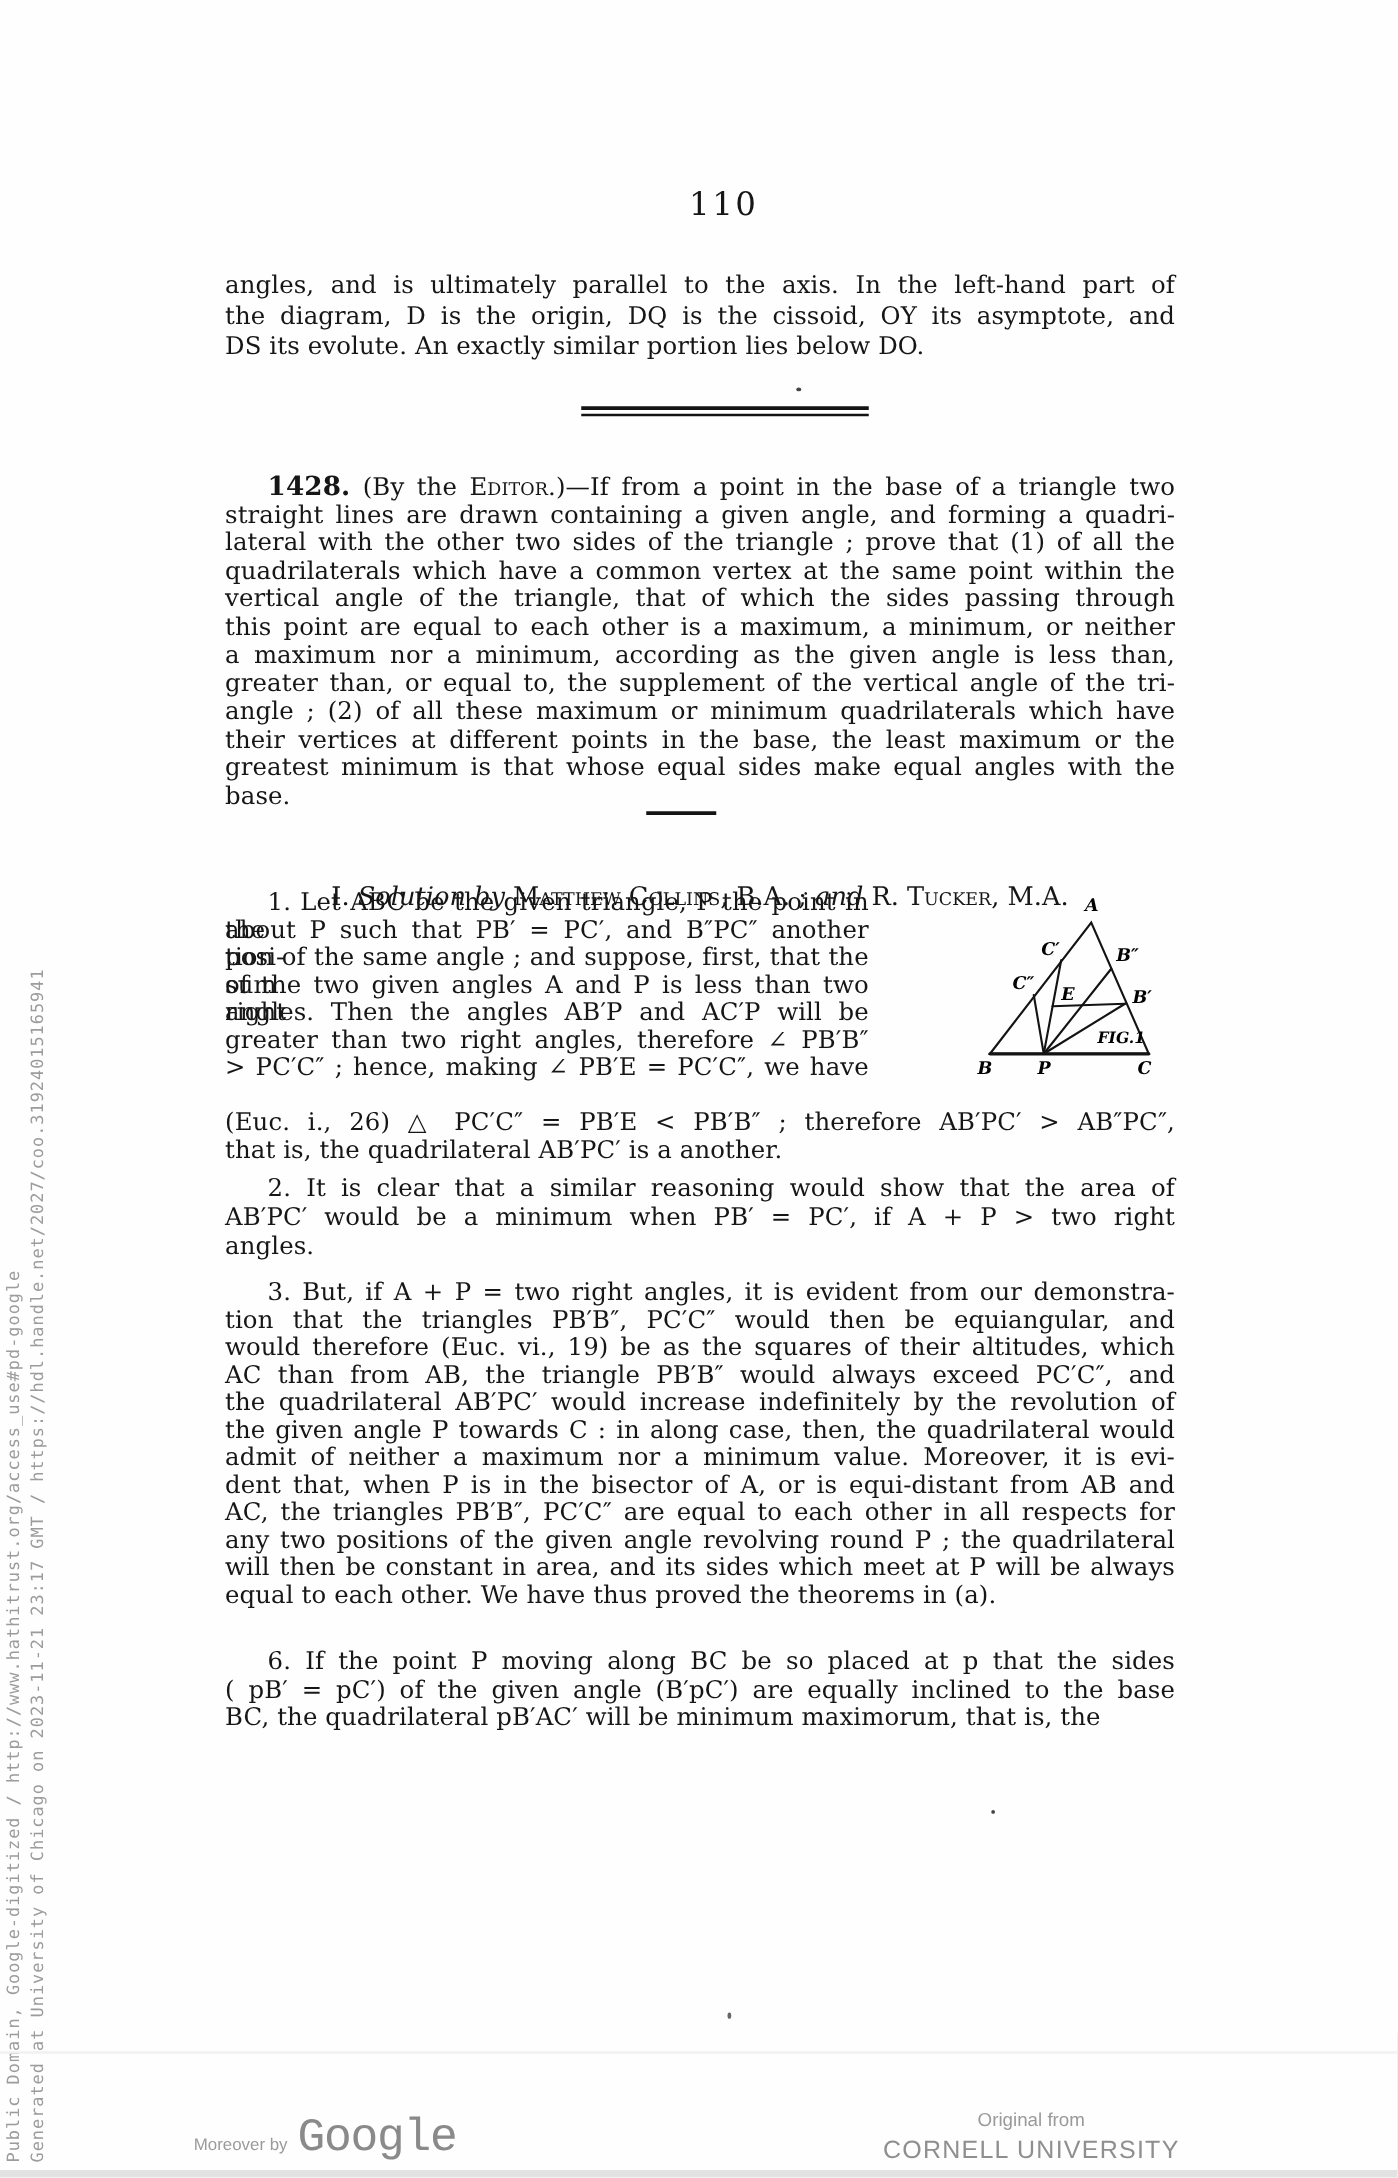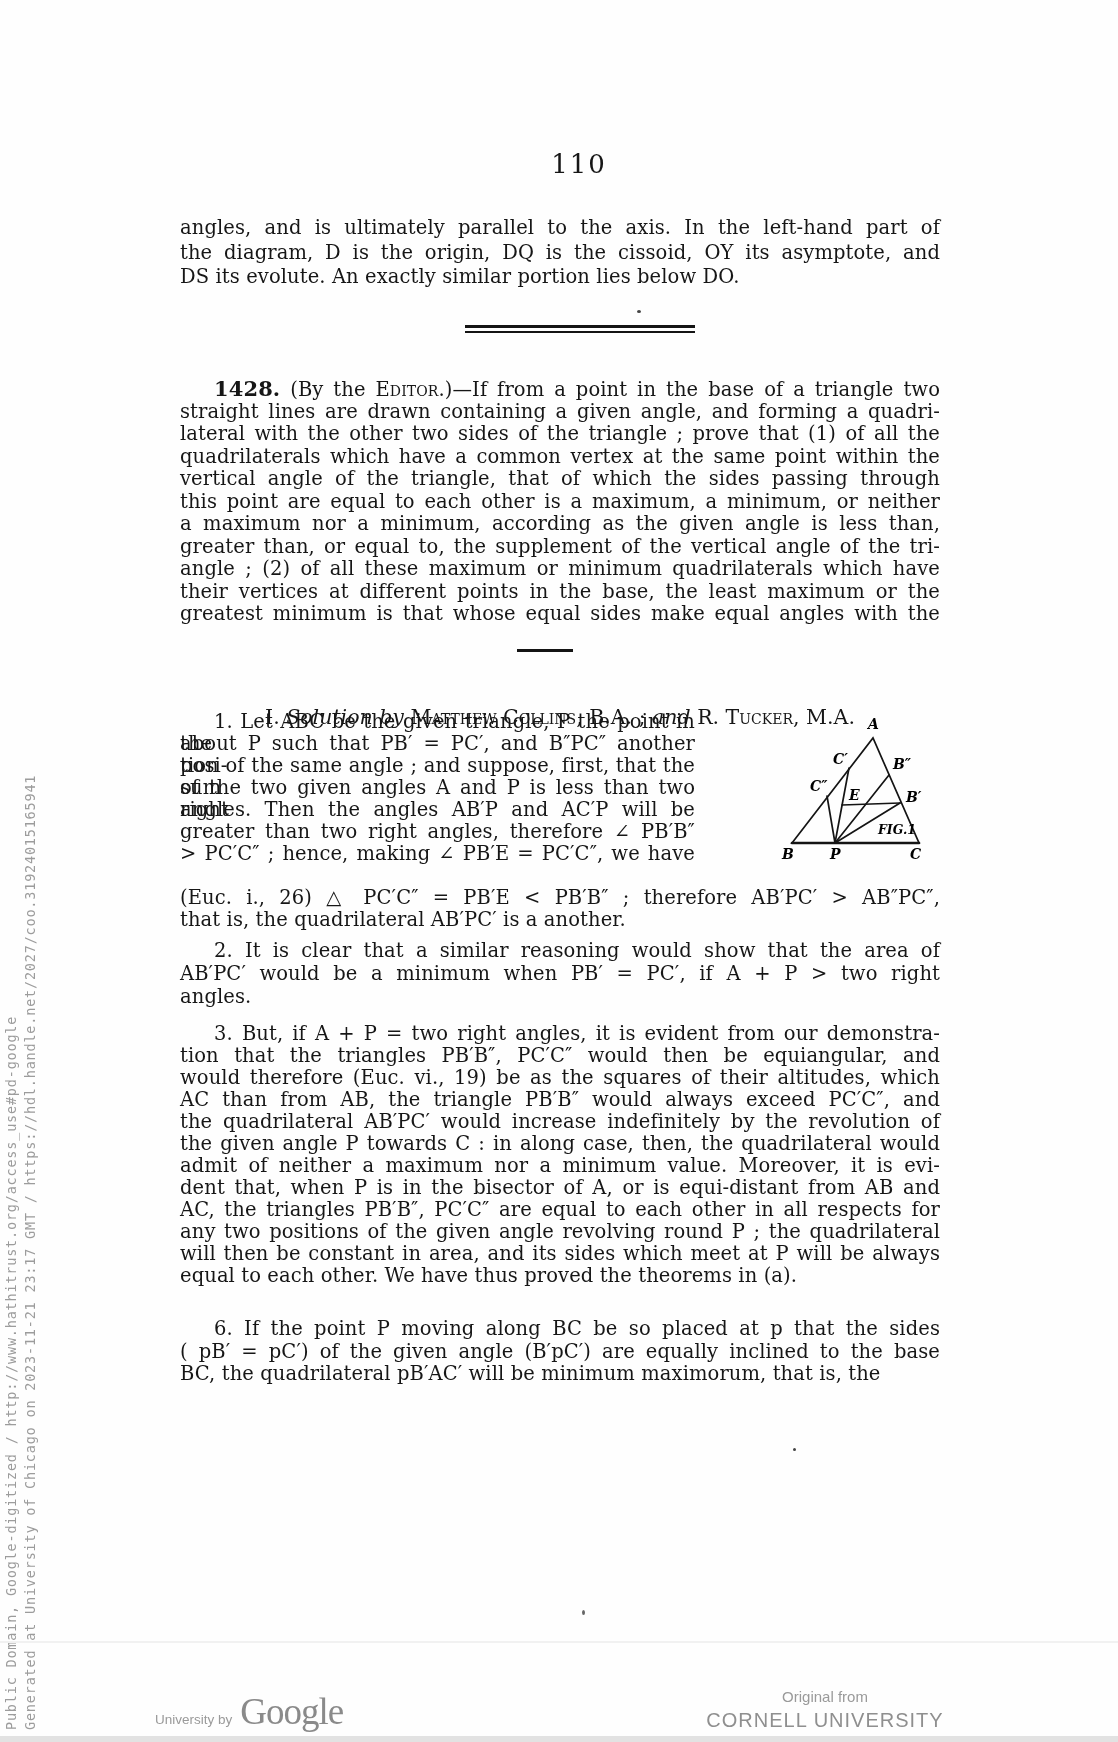--- a/index.html
+++ b/index.html
@@ -18,21 +18,21 @@
   .bold{font-weight:bold;margin-top:20px;}
   .it{font-style:italic;}
   .sc{font-variant:small-caps;}
   .pagenum{font-size:26px;letter-spacing:2px;text-align:center;}
   .rule{background:#141414;}
   .heading{font-size:20.5px;text-align:center;margin-top:34px;}
   .sidebar-line{position:absolute;writing-mode:vertical-rl;transform:rotate(180deg);
     font-family:"DejaVu Sans Mono", monospace;font-size:13.5px;letter-spacing:0.8px;
     color:#9c9c9c;white-space:nowrap;}
   .footer-small{font-family:"Liberation Sans", sans-serif;color:#9a9a9a;font-size:13.5px;}
-  .google-logo{font-family:Liberation Serif, serif;color:#8a8a8a;font-size:37px;letter-spacing:-1px;}
+  .google-logo{font-family:Liberation Mono, monospace;color:#8a8a8a;font-size:37px;letter-spacing:-1px;}
   .inst{font-family:"Liberation Sans", sans-serif;color:#8f8f8f;font-size:20px;letter-spacing:1px;}
   .speck{position:absolute;background:#444;border-radius:50%;}
   svg text{font-family:"DejaVu Serif", serif;font-style:italic;font-weight:bold;}
   .figlabel{font-size:14px;}
   .figcap{font-size:12.5px;}
   .bottom-strip{position:absolute;left:0;bottom:0;width:1118px;height:6px;background:#e2e2e2;}
   .hairline{position:absolute;left:0;top:1641px;width:1118px;height:2px;background:#f1f1f1;}
 </style>
 </head>
 <body>
@@ -63,20 +63,21 @@
         <div class="line">straight lines are drawn containing a given angle, and forming a quadri-</div>
         <div class="line">lateral with the other two sides of the triangle ;  prove that (1) of all the</div>
         <div class="line">quadrilaterals which have a common vertex at the same point within the</div>
         <div class="line">vertical angle of the triangle, that of which the sides passing through</div>
         <div class="line">this point are equal to each other is a maximum, a minimum, or neither</div>
         <div class="line">a maximum nor a minimum, according as the given angle is less than,</div>
         <div class="line">greater than, or equal to, the supplement of the vertical angle of the tri-</div>
         <div class="line">angle ;  (2) of all these maximum or minimum quadrilaterals which have</div>
         <div class="line">their vertices at different points in the base, the least maximum or the</div>
         <div class="line">greatest minimum is that whose equal sides make equal angles with the</div>
+        <div class="line line-last">base.</div>
       </div>
   </div>
 
   <div class="abs rule" style="left:517px;top:649px;width:56px;height:2.5px;"></div>
 
   <div class="abs heading" style="left:180px;top:671px;width:760px;">
     <span>I. </span><span class="it">Solution by </span><span class="sc">Matthew Collins</span><span>, B.A. ; </span><span class="it">and </span><span class="sc">R. Tucker</span><span>, M.A.</span>
   </div>
 
   <div class="abs body-text lh22" style="left:180px;top:711px;width:515px;">
@@ -144,21 +145,21 @@
     </div>
 
   <div class="speck" style="left:793px;top:1448px;width:3px;height:3px;"></div>
   <div class="speck" style="left:582px;top:1610px;width:3px;height:5px;background:#666;"></div>
 
   <div class="sidebar-line" style="left:22px;top:745px;height:985px;">Generated at University of Chicago on 2023-11-21 23:17 GMT  /  https://hdl.handle.net/2027/coo.31924015165941</div>
   <div class="sidebar-line" style="left:3px;top:1046px;height:684px;">Public Domain, Google-digitized  /  http://www.hathitrust.org/access_use#pd-google</div>
 
   <div class="hairline"></div>
   <div class="abs" style="left:155px;top:1690px;width:300px;display:flex;align-items:baseline;gap:8px;">
-    <span class="footer-small">University by</span>
+    <span class="footer-small">Moreover by</span>
     <span class="google-logo">Google</span>
   </div>
   <div class="abs" style="left:665px;top:1688px;width:320px;text-align:center;">
     <div class="footer-small" style="font-size:15px;margin-bottom:4px;">Original from</div>
     <div class="inst">CORNELL UNIVERSITY</div>
   </div>
   <div class="bottom-strip"></div>
 
 </div>
 

